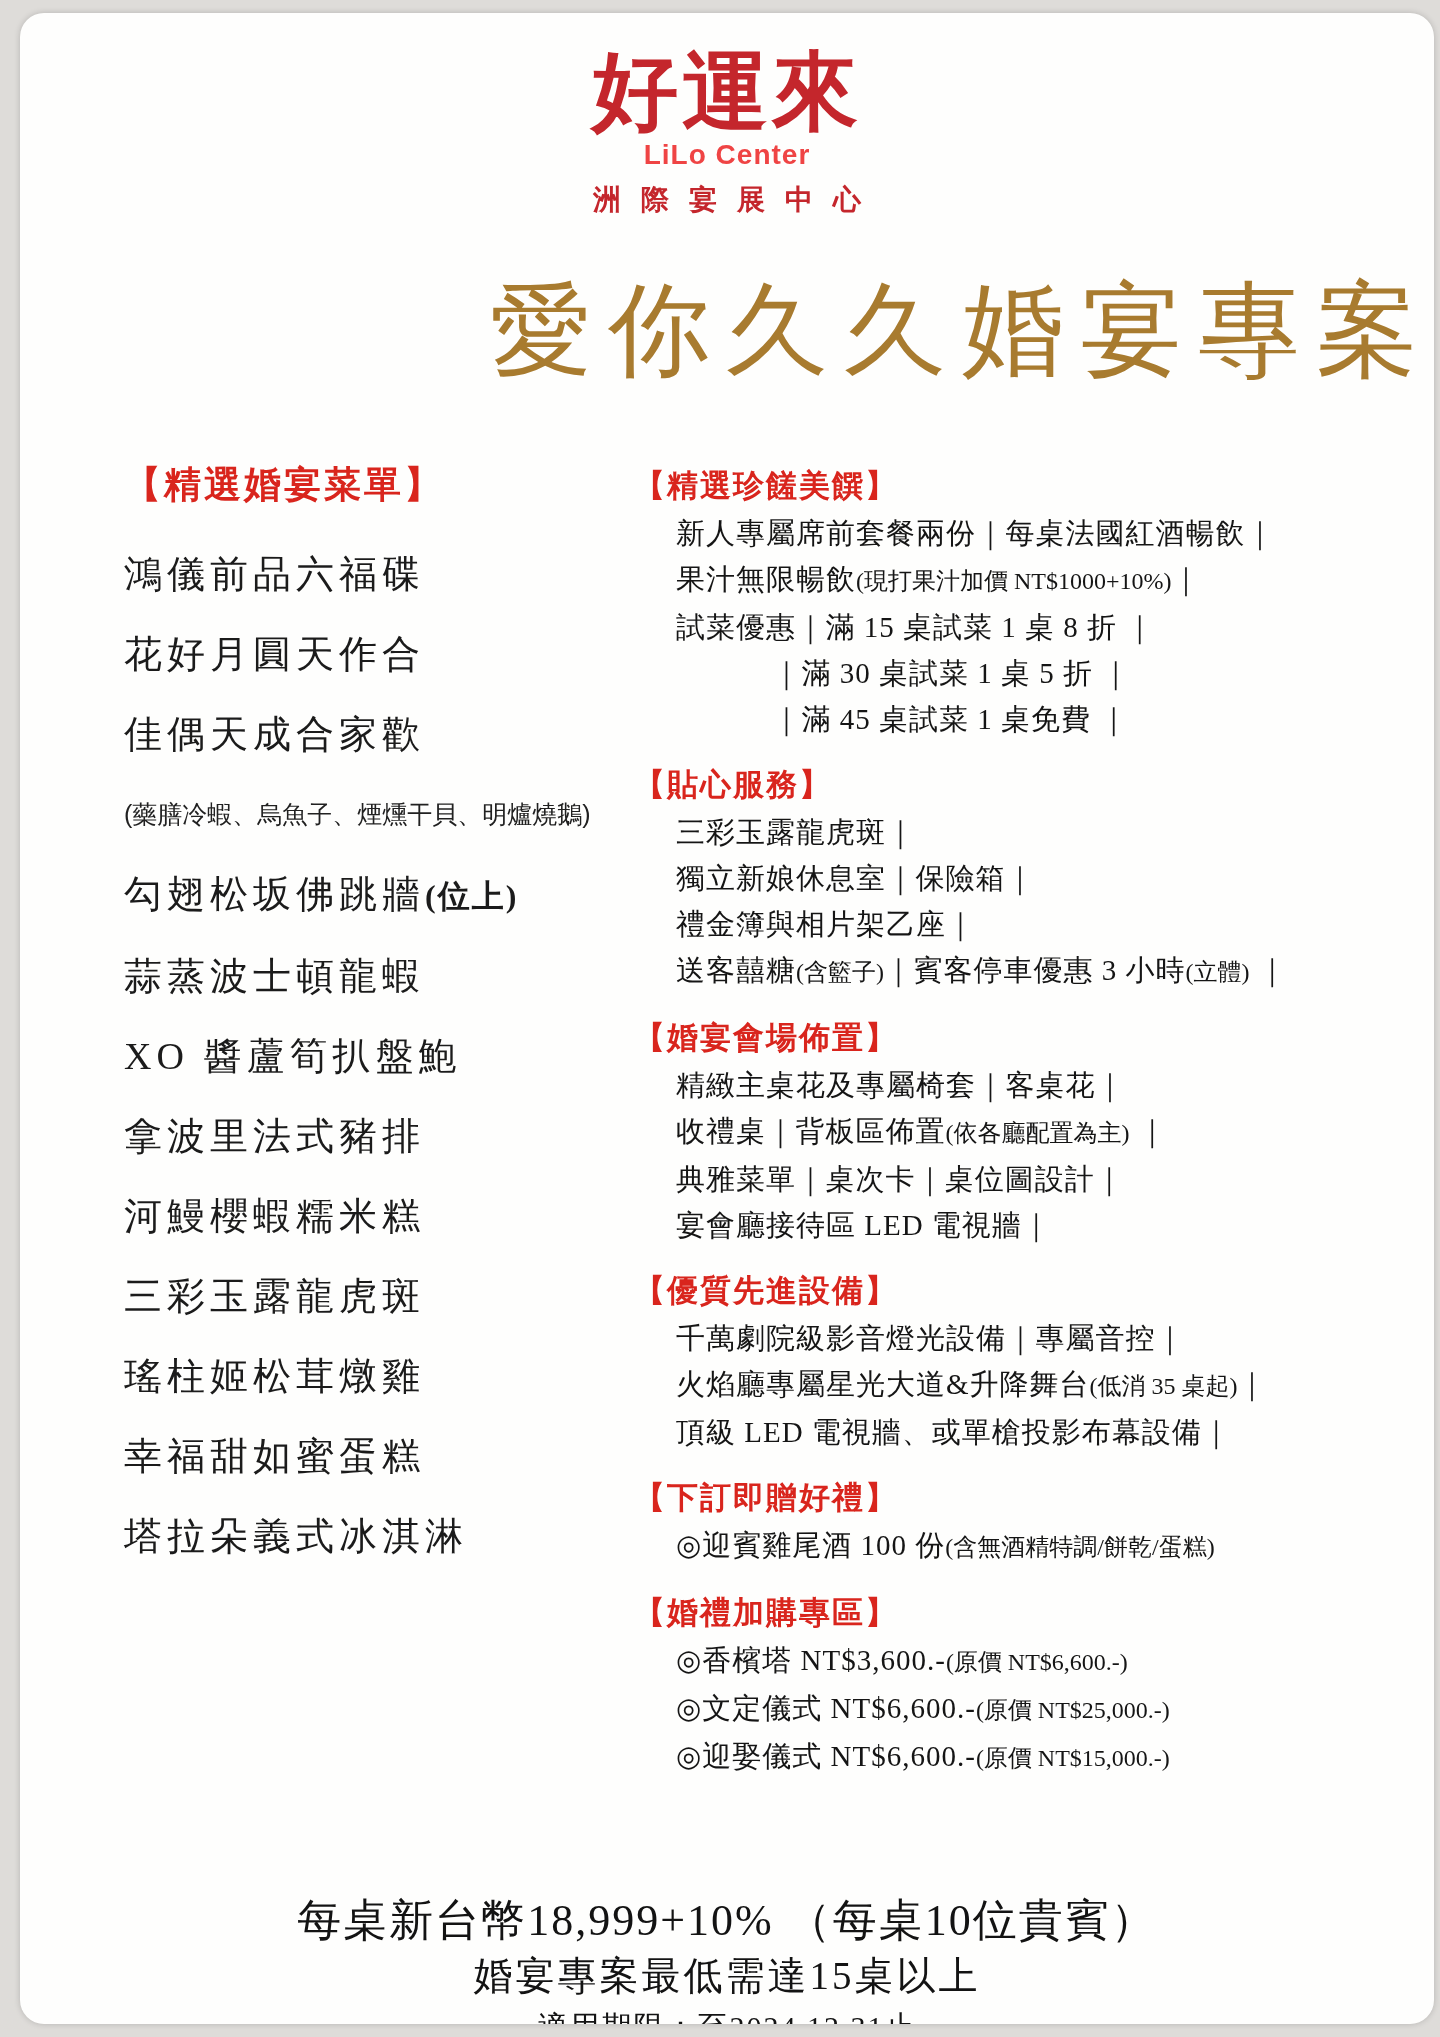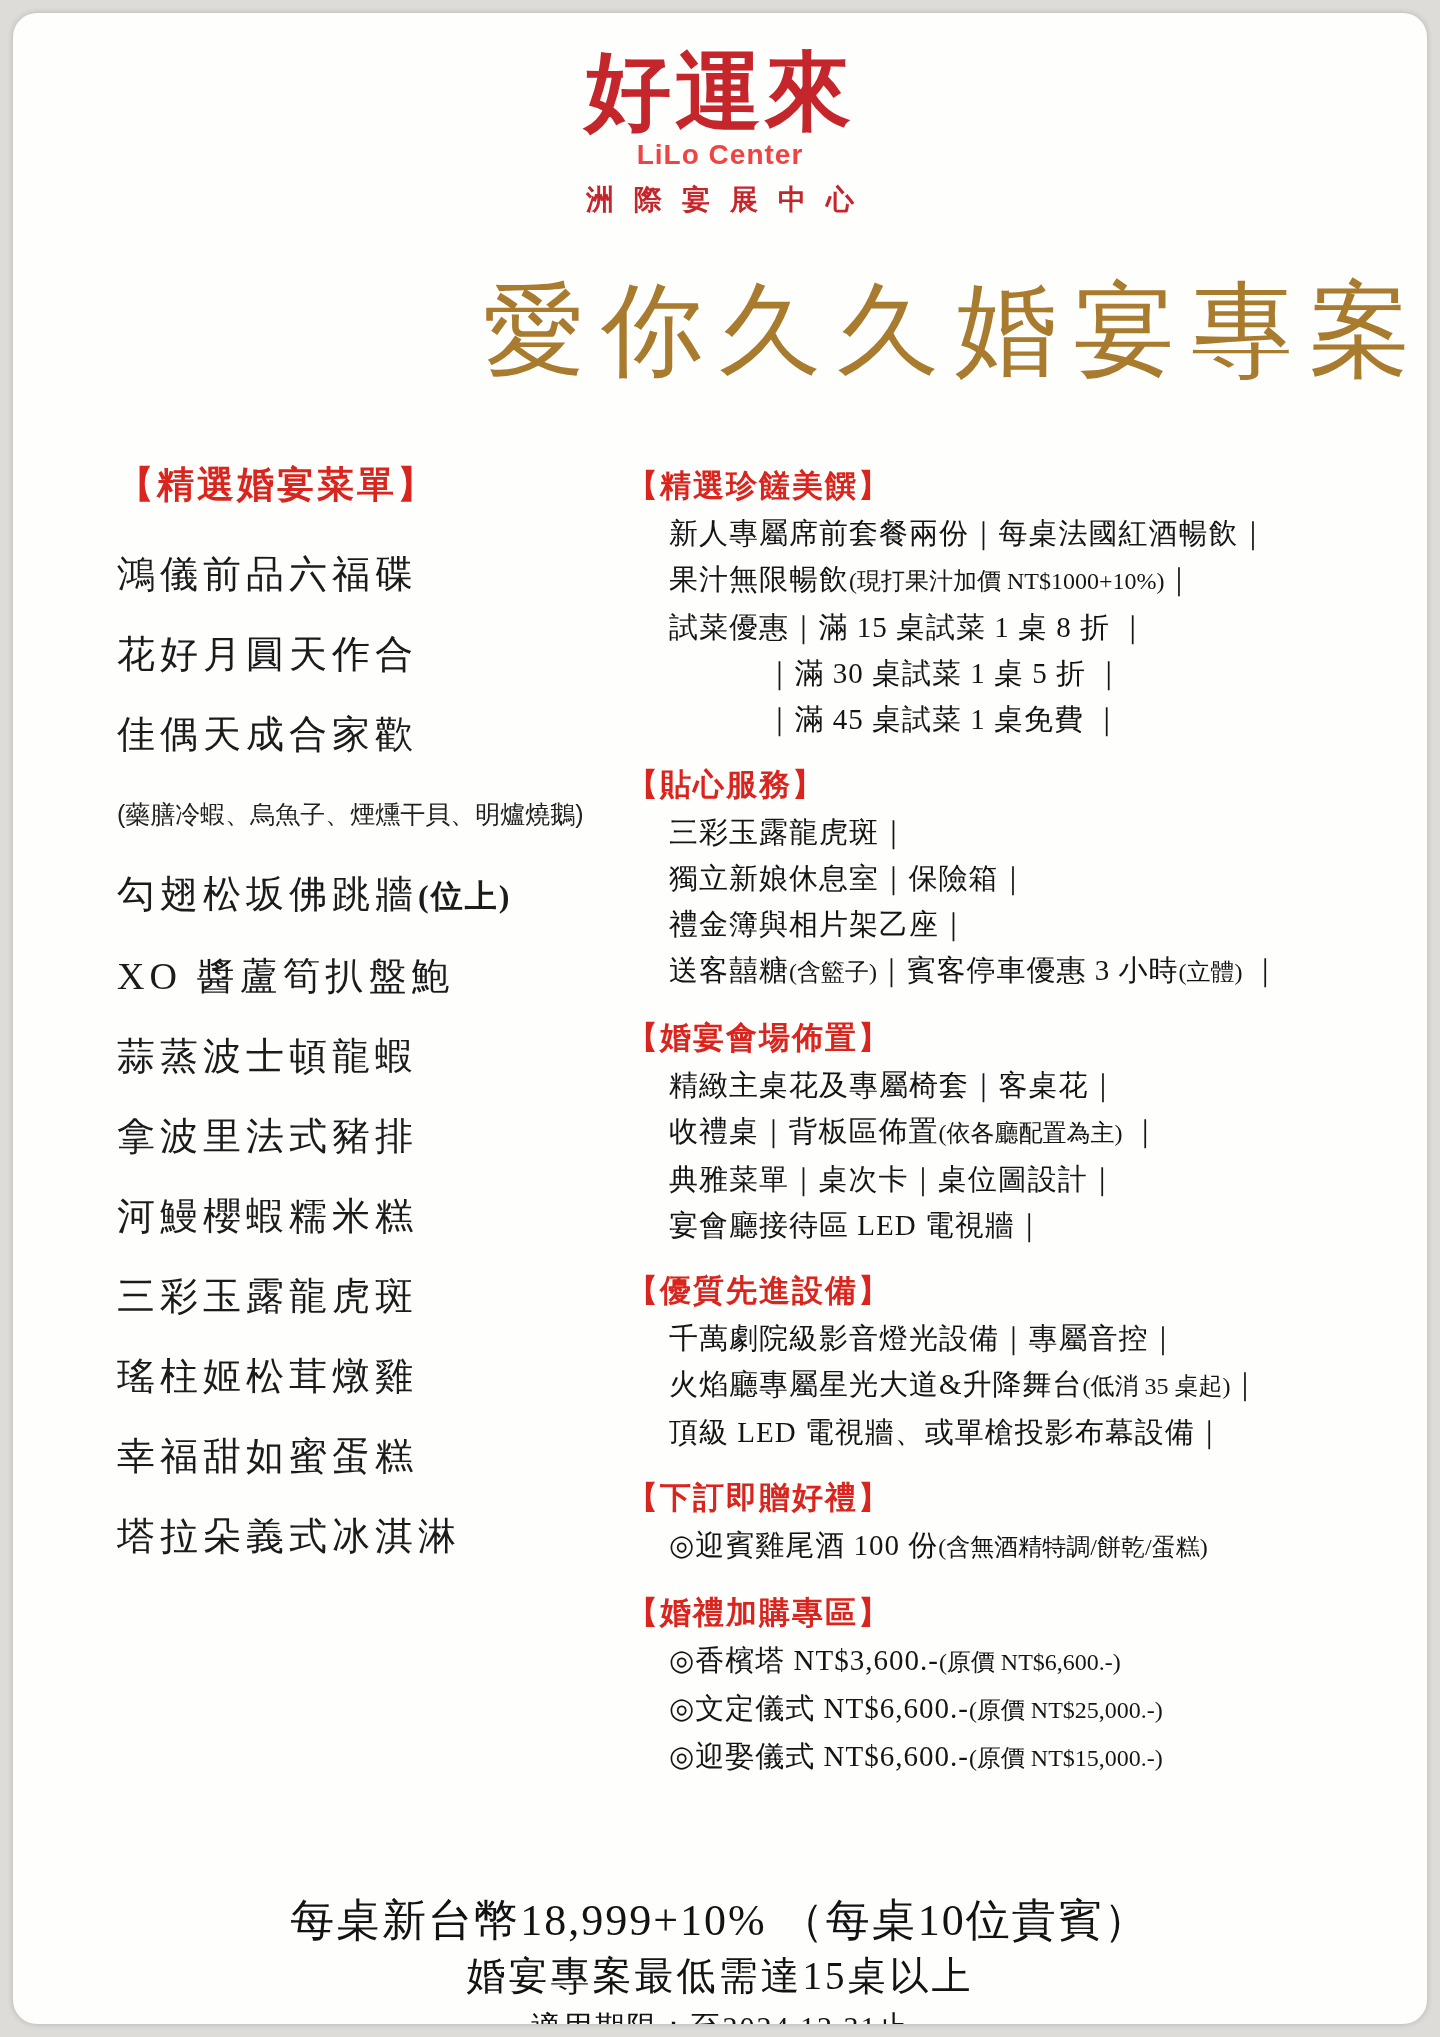--- a/index.html
+++ b/index.html
@@ -3,21 +3,21 @@
 <meta charset="utf-8">
 <style>
   html,body{margin:0;padding:0;}
   body{
     width:1440px;height:2037px;
     background:#dedcd9;
     font-family:"Liberation Serif","DejaVu Serif",serif;
     position:relative;overflow:hidden;
   }
   .page{
-    position:absolute;left:13px;top:13px;width:1414px;height:2011px;
+    position:absolute;left:20px;top:13px;width:1414px;height:2011px;
     background:#fefefd;border-radius:24px;
     box-shadow:0 0 6px rgba(0,0,0,.18);
     overflow:hidden;
   }
   
   .header{text-align:center;padding-top:34px;}
   .logo-brand{
     font-size:86px;line-height:1.05;font-weight:700;
     color:#c4262c;letter-spacing:4px;
     font-family:"Liberation Serif","DejaVu Serif",serif;
@@ -82,22 +82,22 @@
 
   <div class="columns">
     <div class="left-col">
       <div class="menu-h">【精選婚宴菜單】</div>
       <div>
           <div class="menu-item"><span>鴻儀前品六福碟</span></div>
           <div class="menu-item"><span>花好月圓天作合</span></div>
           <div class="menu-item"><span>佳偶天成合家歡</span></div>
           <div class="menu-item note"><span>(藥膳冷蝦、烏魚子、煙燻干貝、明爐燒鵝)</span></div>
           <div class="menu-item"><span>勾翅松坂佛跳牆</span><span class="sm">(位上)</span></div>
+          <div class="menu-item"><span>蒜蒸波士頓龍蝦</span></div>
           <div class="menu-item"><span>XO 醬蘆筍扒盤鮑</span></div>
-          <div class="menu-item"><span>蒜蒸波士頓龍蝦</span></div>
           <div class="menu-item"><span>拿波里法式豬排</span></div>
           <div class="menu-item"><span>河鰻櫻蝦糯米糕</span></div>
           <div class="menu-item"><span>三彩玉露龍虎斑</span></div>
           <div class="menu-item"><span>瑤柱姬松茸燉雞</span></div>
           <div class="menu-item"><span>幸福甜如蜜蛋糕</span></div>
           <div class="menu-item"><span>塔拉朵義式冰淇淋</span></div>
         </div>
     </div>
     <div class="right-col">
       <div>

